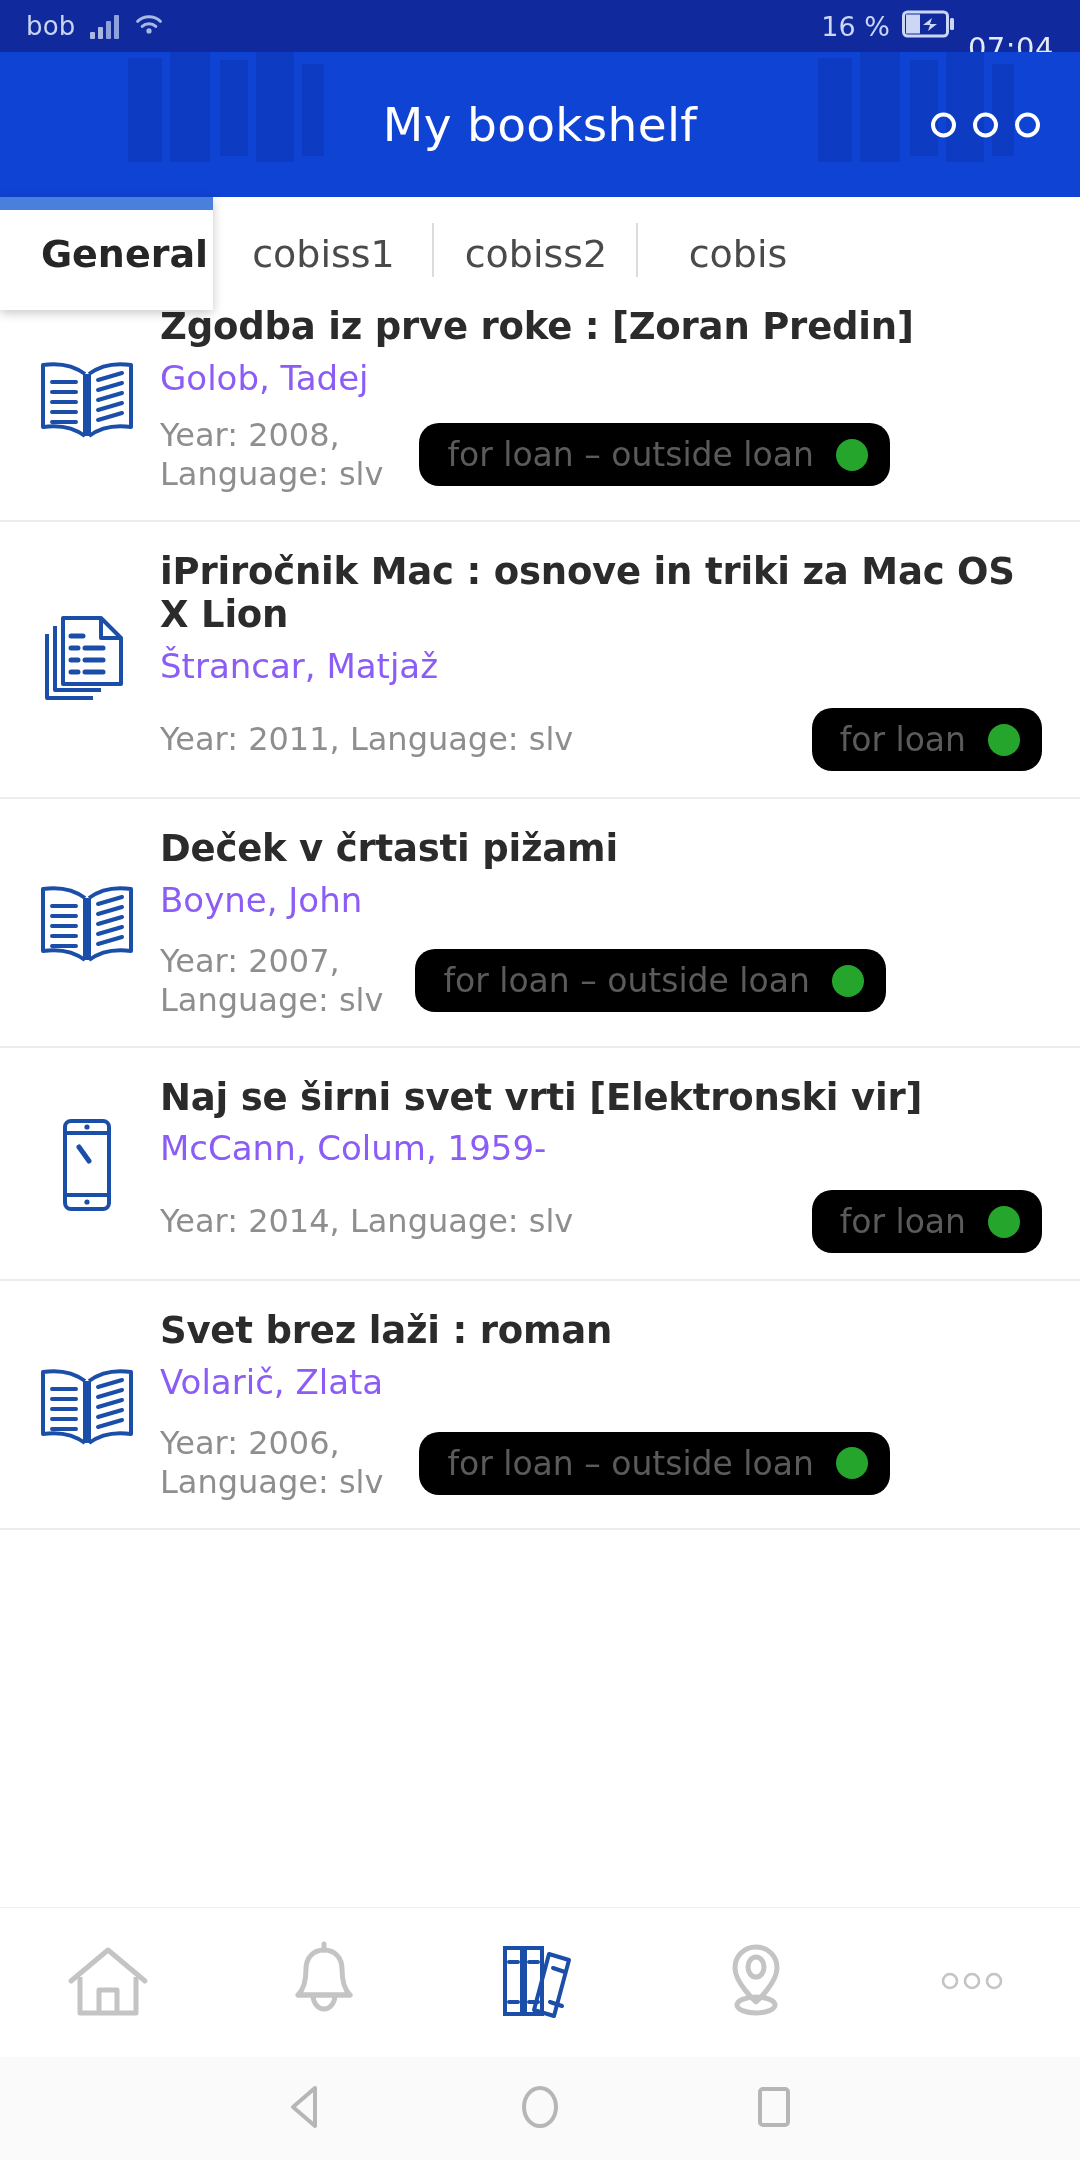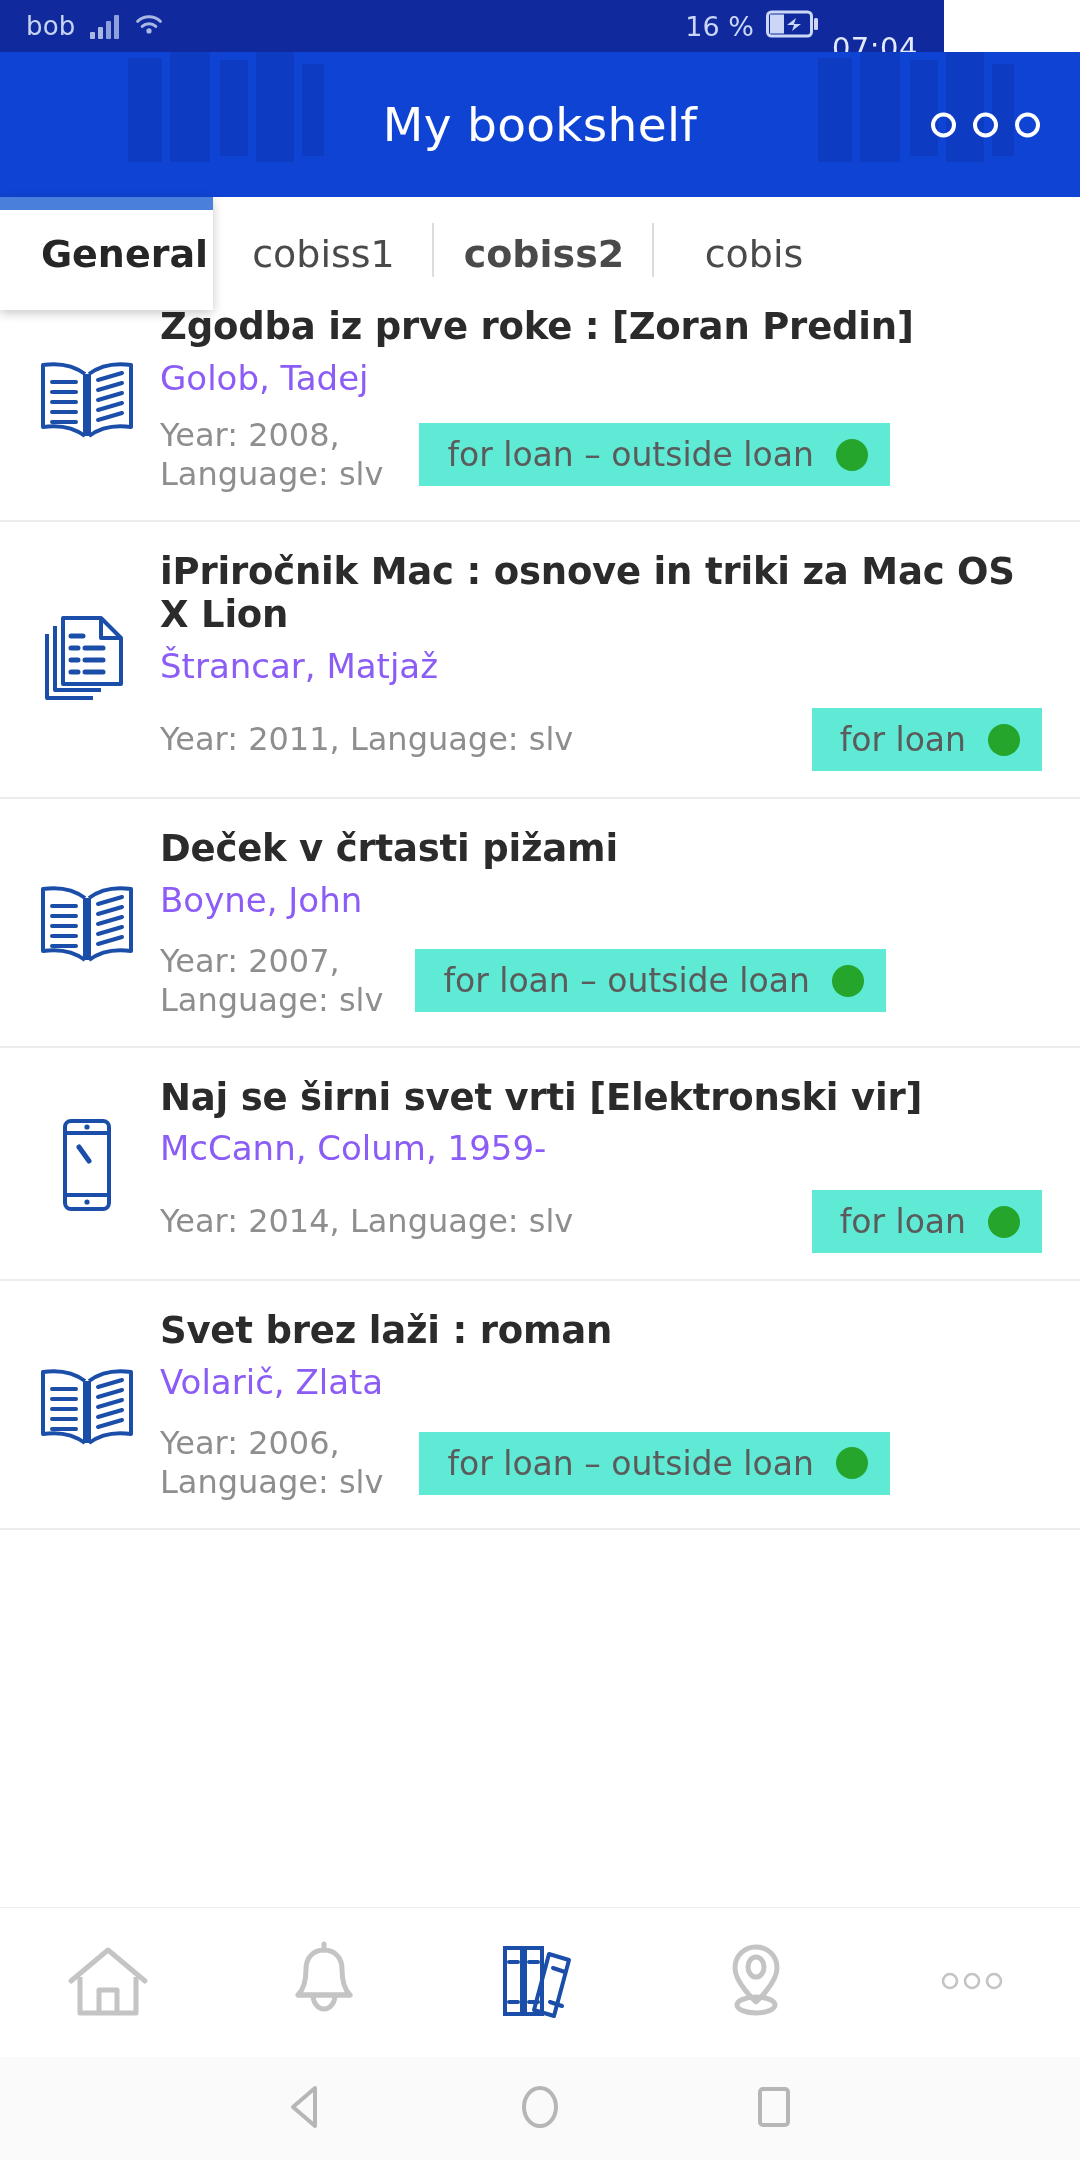--- a/index.html
+++ b/index.html
@@ -6,21 +6,21 @@
   html,body { width:1080px; height:2160px; }
   body {
     font-family:"DejaVu Sans","Liberation Sans",sans-serif;
     background:#ffffff;
     overflow:hidden;
     position:relative;
   }
 
   
   .statusbar{
-    height:52px; width:944px;
+    height:52px; width:1080px;
     background:#102a9e;
     display:flex; align-items:center;
     padding:0 26px;
     color:#ccd6f5;
   }
   .sb-left{ display:flex; align-items:center; gap:14px; }
   .sb-carrier{ font-size:26px; letter-spacing:.2px; color:#c9d4f2; }
   .sb-right{ margin-left:auto; display:flex; align-items:center; gap:12px; }
   .sb-pct{ font-size:27px; color:#ccd6f5; }
   .sb-time{ font-size:29px; color:#e4eaf9; letter-spacing:.5px;margin-top:44px; }
@@ -90,21 +90,21 @@
     background:#ffffff;
     box-shadow:0 3px 10px rgba(0,0,0,.22);
     z-index:5;
     padding-left:44px;
   }
   .tab.active::before{
     content:""; position:absolute; left:0; right:0; top:0;
     height:13px; background:#4a7fdb;
   }
   .tab.t2{ width:221px; }
-  .tab.t3{ width:220px;font-weight:bold; }
+  .tab.t3{ width:204px; }
   .tab.t4{ width:200px; }
 
   
   .list{
     position:absolute; left:0; top:277px; width:1080px;
     height:1630px; overflow:hidden; background:#ffffff;
   }
   .row{
     position:relative; display:flex; width:1080px;
     border-bottom:2px solid #ececec;
@@ -123,21 +123,21 @@
     font-size:34px; color:#8b5cf6; margin-top:9px; font-weight:400;
   }
   .meta-line{
     display:flex; align-items:center; margin-top:22px; gap:10px;
   }
   .row-meta{
     font-size:32px; color:#8e8e8e; line-height:1.22; flex:0 0 auto;
   }
   .pill{
     margin-left:auto;
-    background:#5eead4; border-radius:0;
+    background:#000000; border-radius:20px;
     padding:12px 22px 12px 28px;
     display:flex; align-items:center; gap:22px;
     flex:0 0 auto;
   }
   .pill-label{ font-size:33px; color:#5b5b5b; white-space:nowrap; }
   .dot{ width:32px; height:32px; border-radius:50%; background:#25a52b; display:block; }
 
   .row.r1 .meta-line{ margin-top:18px; }
   .row.r1 .pill{ margin-left:26px; }
   .row.r3 .pill{ margin-left:22px; }

